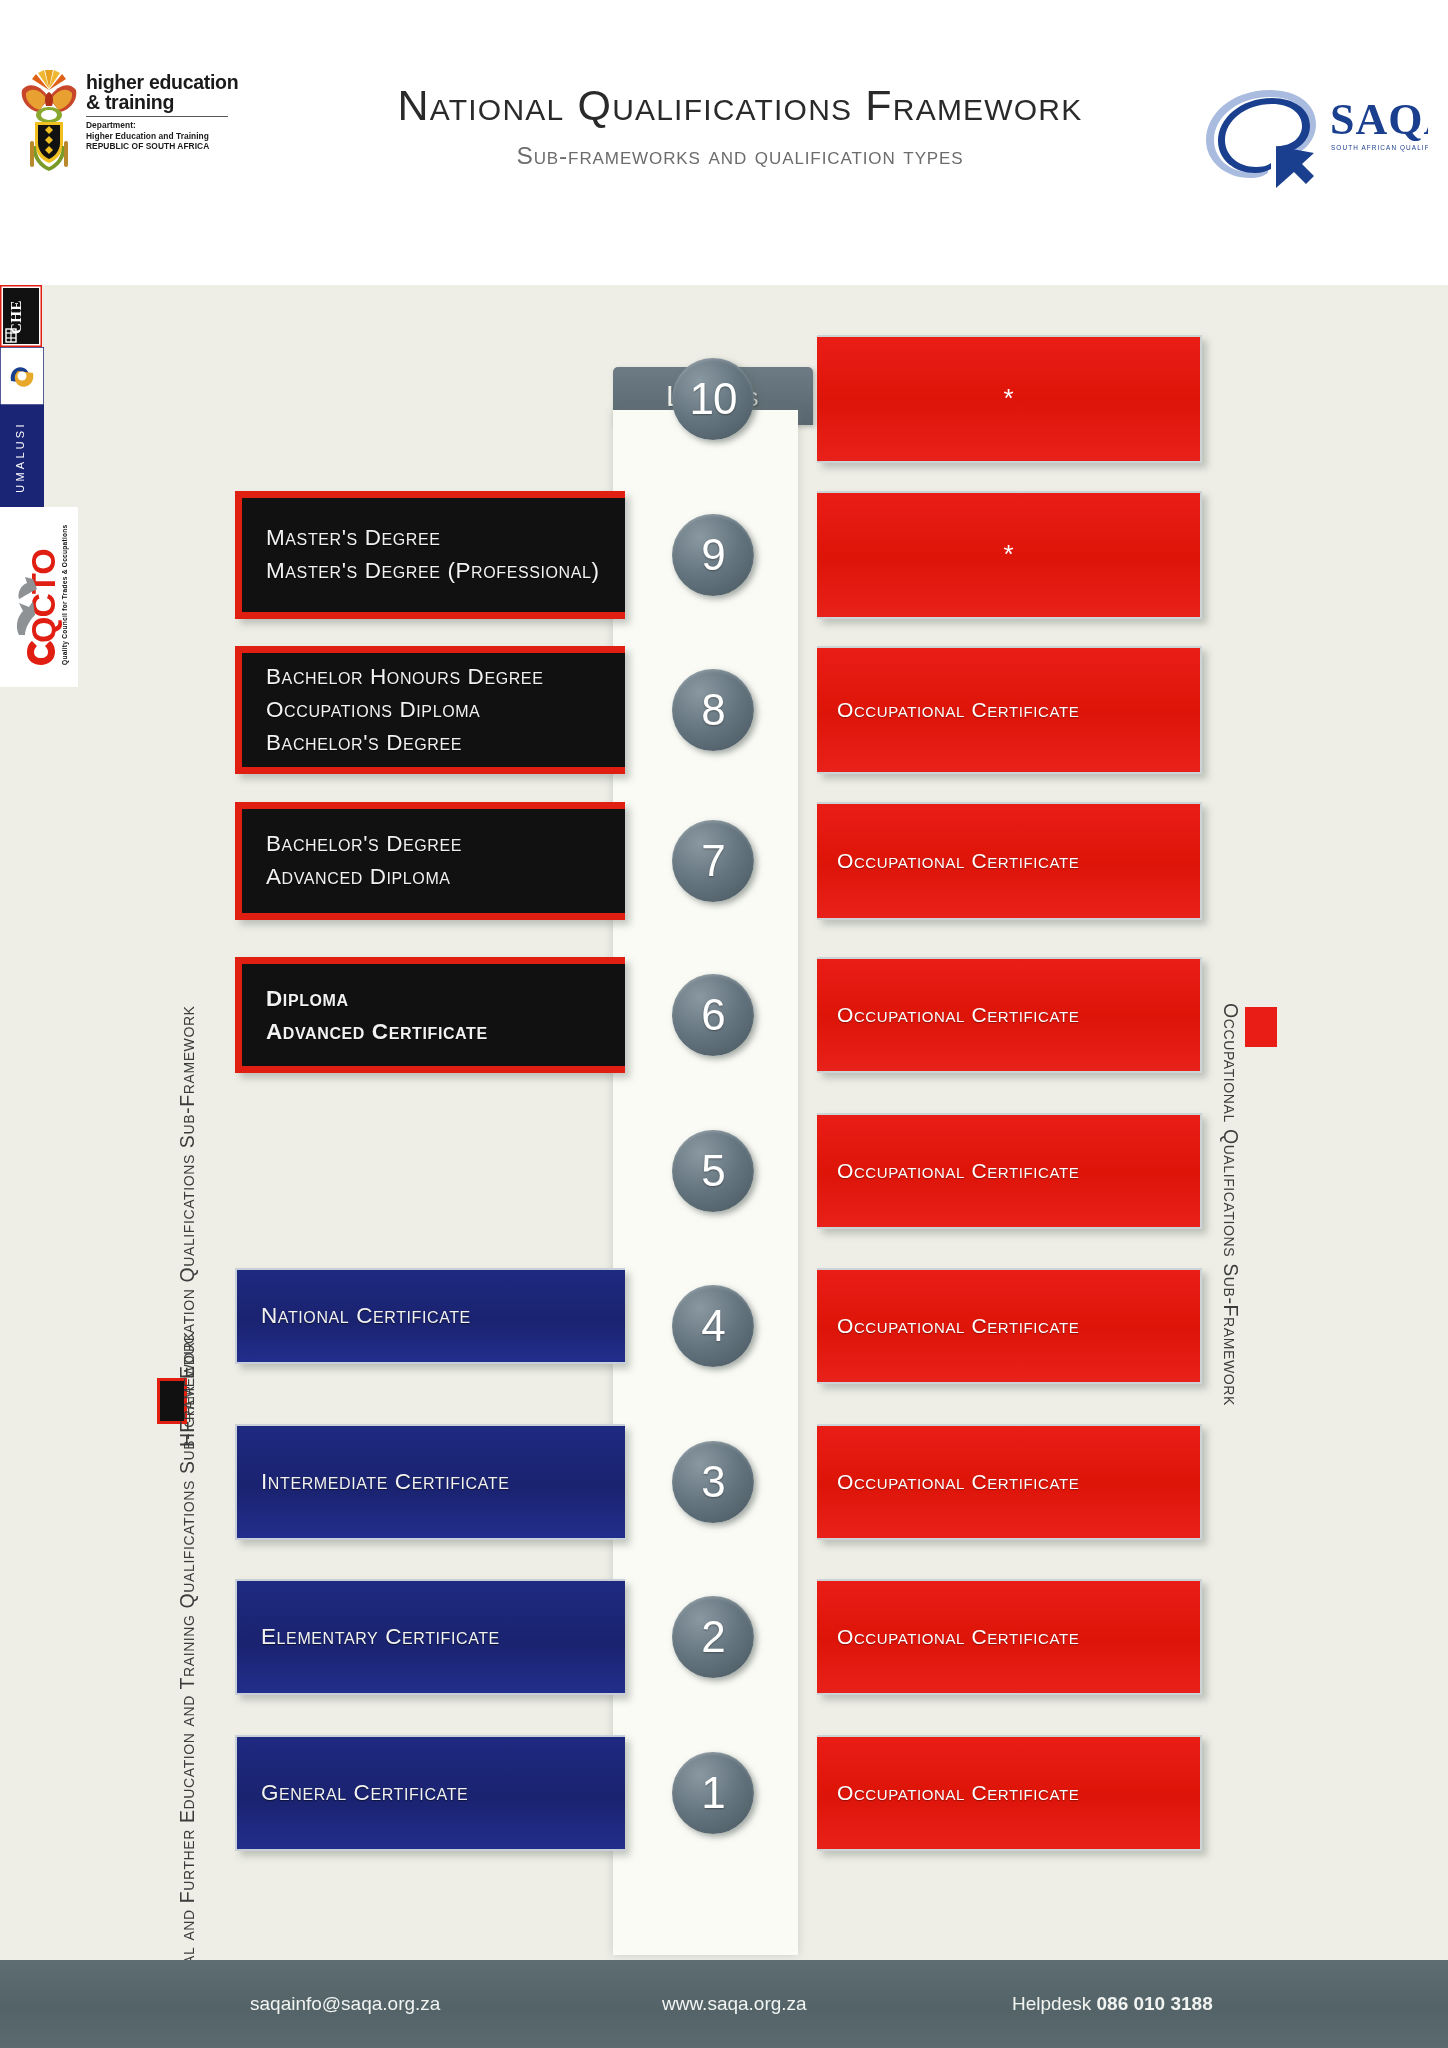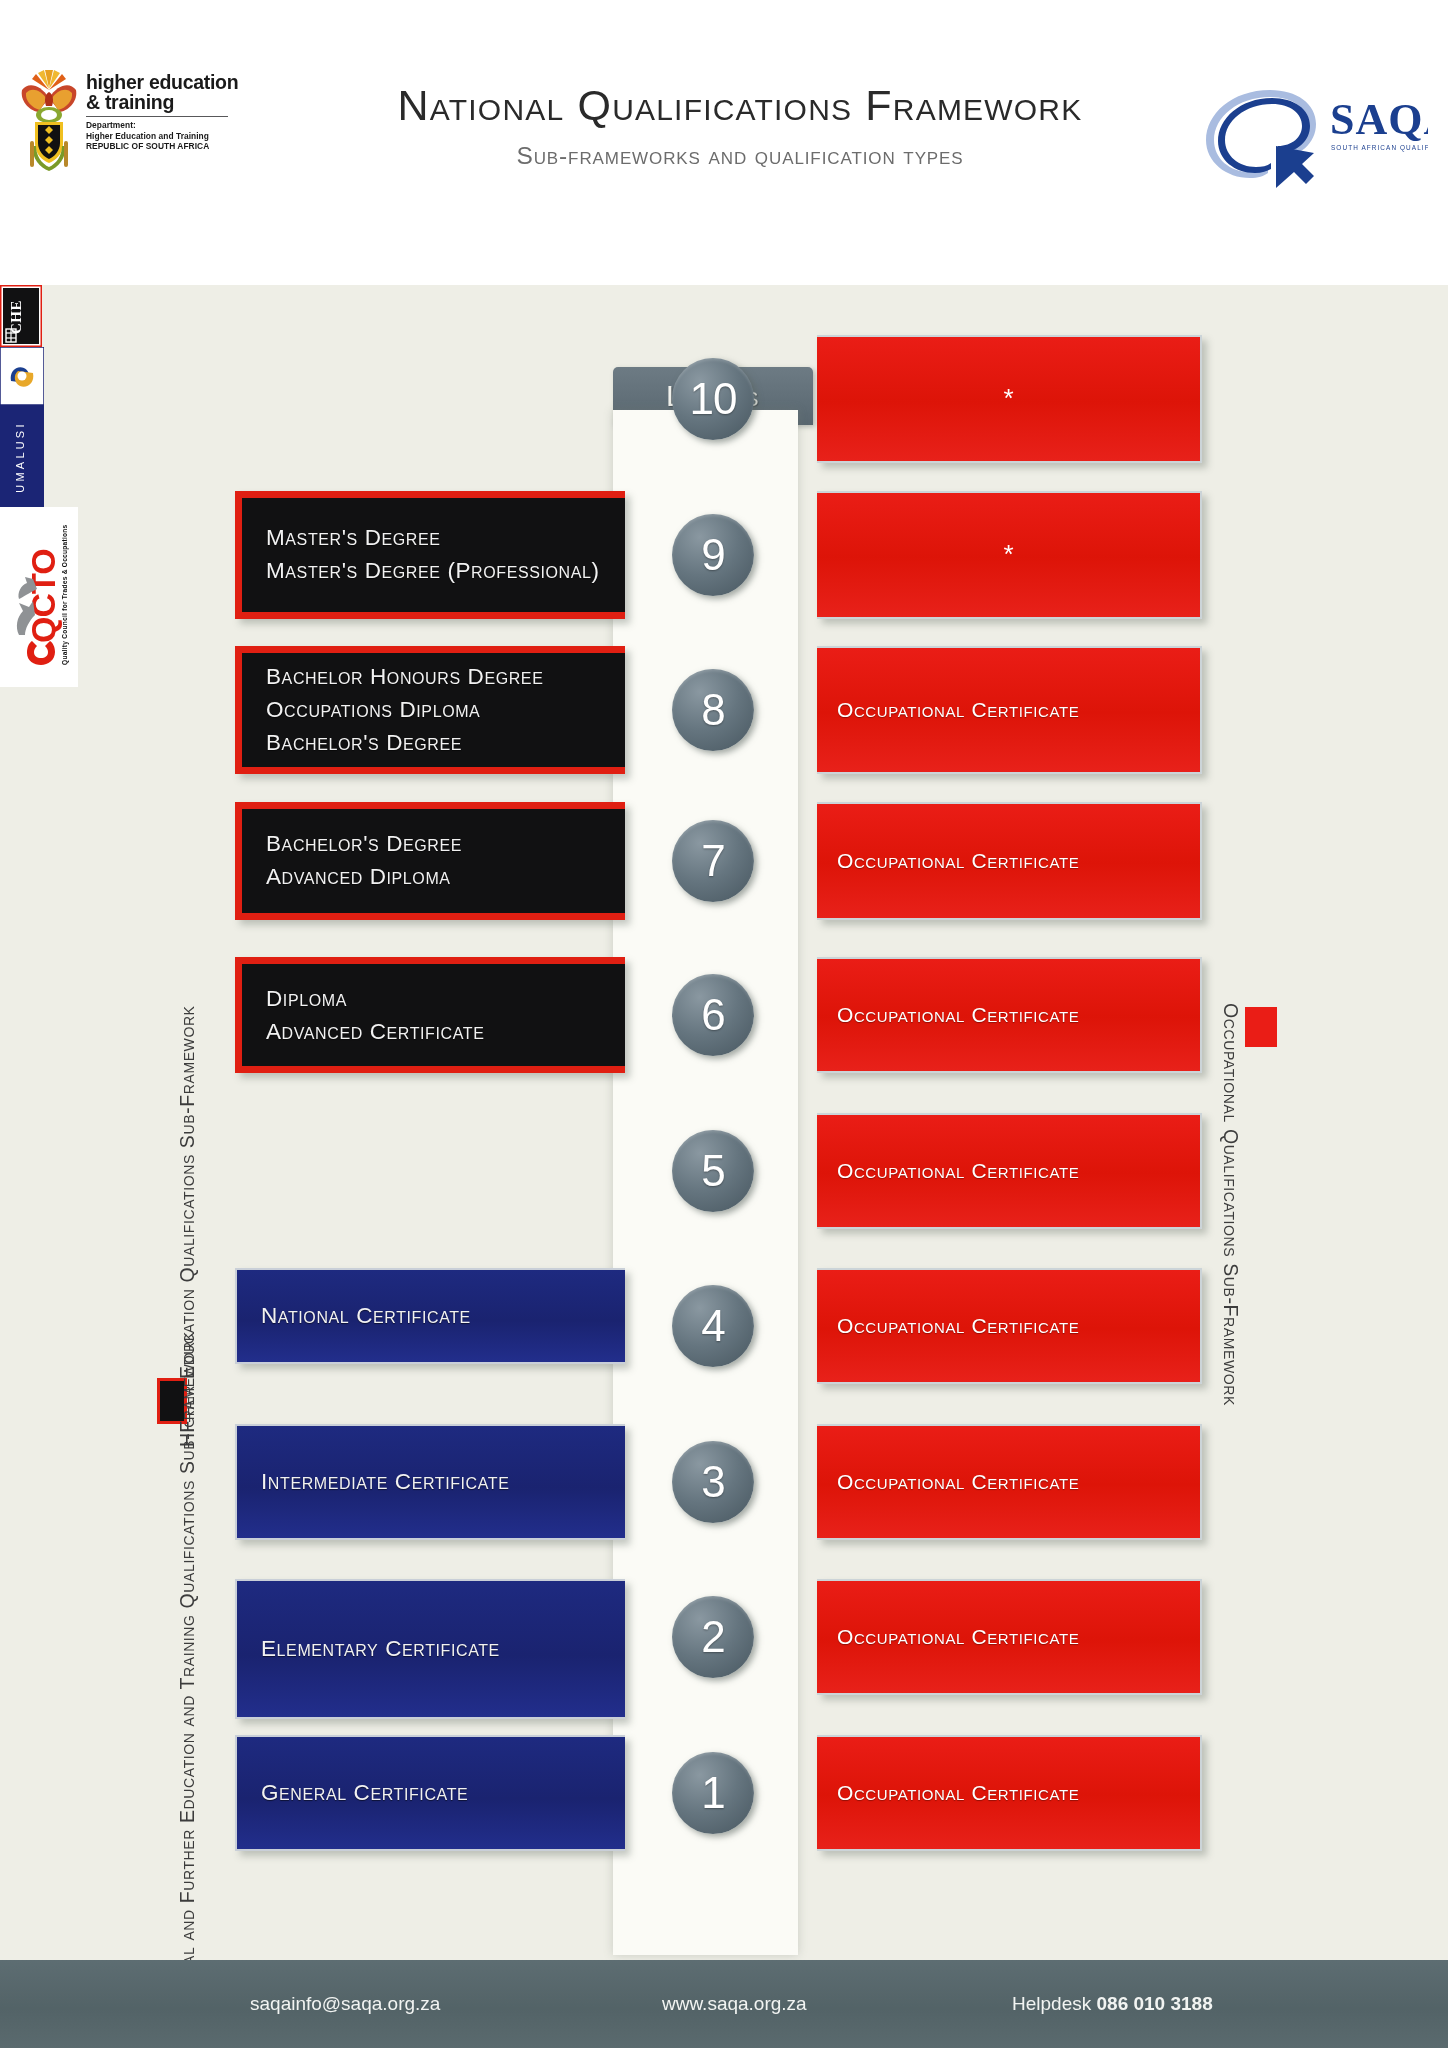--- a/index.html
+++ b/index.html
@@ -416,21 +416,21 @@
             </div>
           </div>
           <div class="level-circle" style="top: 18px;">
             <span class="level-num">7</span>
           </div>
           <div class="right-box" style="top: 0px; height: 118px;">
             <span class="oline">Occupational Certificate</span>
           </div>
         </div>
         <div class="row" style="top: 672px;">
-          <div class="left-box che" style="top: 0px; height: 116px;">
+          <div class="left-box che" style="top: 0px; height: 116px; font-weight: bold;">
             <div class="lines">
               <div class="qline">Diploma</div>
               <div class="qline">Advanced Certificate</div>
             </div>
           </div>
           <div class="level-circle" style="top: 17px;">
             <span class="level-num">6</span>
           </div>
           <div class="right-box" style="top: 0px; height: 116px;">
             <span class="oline">Occupational Certificate</span>
@@ -464,21 +464,21 @@
             </div>
           </div>
           <div class="level-circle" style="top: 17px;">
             <span class="level-num">3</span>
           </div>
           <div class="right-box" style="top: 0px; height: 116px;">
             <span class="oline">Occupational Certificate</span>
           </div>
         </div>
         <div class="row" style="top: 1294px;">
-          <div class="left-box umalusi" style="top: 0px; height: 140px;">
+          <div class="left-box umalusi" style="top: 0px; height: 116px;">
             <div class="lines">
               <div class="qline">Elementary Certificate</div>
             </div>
           </div>
           <div class="level-circle" style="top: 17px;">
             <span class="level-num">2</span>
           </div>
           <div class="right-box" style="top: 0px; height: 116px;">
             <span class="oline">Occupational Certificate</span>
           </div>

